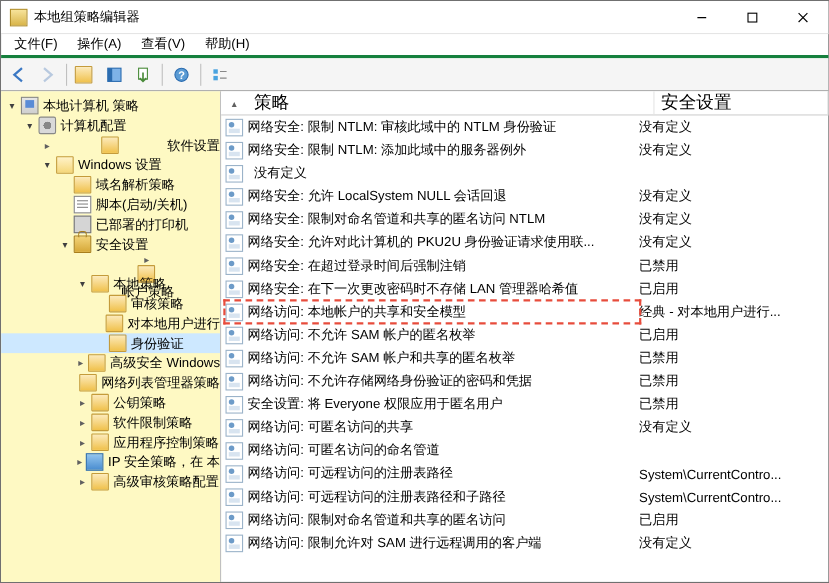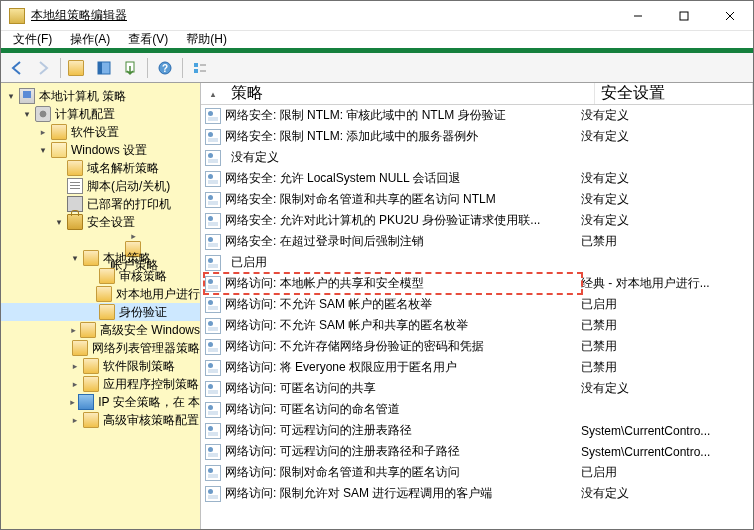--- a/index.html
+++ b/index.html
@@ -1,25 +1,25 @@
 <!DOCTYPE html>
 <html><head>
   <meta charset="utf-8">
   <style>
     * { margin: 0; padding: 0; box-sizing: border-box; }
     body { font-family: "Microsoft YaHei", "Segoe UI", Tahoma, sans-serif; font-size: 12px; background: #fff; color: #000; }
     .window { width: 754px; height: 530px; border: 1px solid #707070; display: flex; flex-direction: column; position: relative; }
     
-    .titlebar { height: 30px; display: flex; align-items: center; padding: 0 0 0 8px; background: #fff; border-bottom: 1px solid #e5e5e5; text-decoration: underline; }
+    .titlebar { height: 30px; display: flex; align-items: center; padding: 0 0 0 8px; background: #fff; border-bottom: 1px solid #e5e5e5; }
     .titlebar .app-icon { width: 16px; height: 16px; margin-right: 6px; background: linear-gradient(#f7e39b,#d9b54a); border: 1px solid #b38f2a; }
     .titlebar .title { flex: 1; font-size: 12px; }
     .winbtns { display: flex; height: 100%; }
     .winbtn { width: 46px; display: flex; align-items: center; justify-content: center; font-family: "Segoe MDL2 Assets", sans-serif; font-size: 10px; }
 
-    .menubar { height: 22px; display: flex; align-items: center; padding: 0 4px; gap: 2px; border-bottom: 5px solid #15803d; }
+    .menubar { height: 22px; display: flex; align-items: center; padding: 0 4px; gap: 2px; border-bottom: 3px solid #15803d; }
     .menuitem { padding: 2px 8px; }
 
     .toolbar { height: 30px; display: flex; align-items: center; padding: 0 4px; gap: 2px; border-bottom: 1px solid #a0a0a0; background: #f5f5f5; }
     .tbtn { width: 24px; height: 24px; display: flex; align-items: center; justify-content: center; border: 1px solid transparent; }
     .tsep { width: 1px; height: 20px; background: #c0c0c0; margin: 0 3px; }
     .arrow-svg { width: 16px; height: 16px; }
 
     .body { flex: 1; display: flex; min-height: 0; }
     .tree-pane { width: 200px; border-right: 1px solid #c0c0c0; overflow: auto; padding: 4px 0; background: #fef9c3; }
     .tree-line { display: flex; align-items: center; height: 18px; padding-left: 4px; white-space: nowrap; }
@@ -154,21 +154,21 @@
         <div class="tree-line" style="padding-left: 4px;">
           <span class="expander open"></span>
           <span class="ticon ic-computer"></span>
           <span class="tlabel">本地计算机 策略</span>
         </div>
         <div class="tree-line" style="padding-left: 20px;">
           <span class="expander open"></span>
           <span class="ticon ic-gear"></span>
           <span class="tlabel">计算机配置</span>
         </div>
-        <div class="tree-line" style="padding-left: 36px;">
+        <div class="tree-line" style="padding-left: 36px; justify-content: space-between;">
           <span class="expander closed"></span>
           <span class="ticon ic-folder"></span>
           <span class="tlabel">软件设置</span>
         </div>
         <div class="tree-line" style="padding-left: 36px; align-items: center;">
           <span class="expander open"></span>
           <span class="ticon ic-folder-open"></span>
           <span class="tlabel">Windows 设置</span>
         </div>
         <div class="tree-line" style="padding-left: 52px;">
@@ -218,20 +218,25 @@
         </div>
         <div class="tree-line" style="padding-left: 68px;">
           <span class="expander closed"></span>
           <span class="ticon ic-folder"></span>
           <span class="tlabel">高级安全 Windows</span>
         </div>
         <div class="tree-line" style="padding-left: 68px;">
           <span class="expander none"></span>
           <span class="ticon ic-folder"></span>
           <span class="tlabel">网络列表管理器策略</span>
+        </div>
+        <div class="tree-line" style="padding-left: 68px;">
+          <span class="expander closed"></span>
+          <span class="ticon ic-folder"></span>
+          <span class="tlabel">公钥策略</span>
         </div>
         <div class="tree-line" style="padding-left: 68px;">
           <span class="expander closed"></span>
           <span class="ticon ic-folder"></span>
           <span class="tlabel">软件限制策略</span>
         </div>
         <div class="tree-line" style="padding-left: 68px;">
           <span class="expander closed"></span>
           <span class="ticon ic-folder"></span>
           <span class="tlabel">应用程序控制策略</span>
@@ -284,20 +289,21 @@
             <span class="rcell policy">网络安全: 允许对此计算机的 PKU2U 身份验证请求使用联...</span>
             <span class="rcell setting">没有定义</span>
           </div>
           <div class="row">
             <span class="ricon"></span>
             <span class="rcell policy">网络安全: 在超过登录时间后强制注销</span>
             <span class="rcell setting">已禁用</span>
           </div>
           <div class="row">
             <span class="ricon"></span>
+            <span class="rcell policy">网络安全: 在下一次更改密码时不存储 LAN 管理器哈希值</span>
             <span class="rcell setting">已启用</span>
           </div>
           <div class="row highlighted">
             <span class="ricon"></span>
             <span class="rcell policy">网络访问: 本地帐户的共享和安全模型</span>
             <span class="rcell setting">经典 - 对本地用户进行...</span>
           </div>
           <div class="row">
             <span class="ricon"></span>
             <span class="rcell policy">网络访问: 不允许 SAM 帐户的匿名枚举</span>
@@ -308,21 +314,21 @@
             <span class="rcell policy">网络访问: 不允许 SAM 帐户和共享的匿名枚举</span>
             <span class="rcell setting">已禁用</span>
           </div>
           <div class="row">
             <span class="ricon"></span>
             <span class="rcell policy">网络访问: 不允许存储网络身份验证的密码和凭据</span>
             <span class="rcell setting">已禁用</span>
           </div>
           <div class="row">
             <span class="ricon"></span>
-            <span class="rcell policy">网络访问: 将 Everyone 权限应用于匿名用户</span>
+            <span class="rcell policy">安全设置: 将 Everyone 权限应用于匿名用户</span>
             <span class="rcell setting">已禁用</span>
           </div>
           <div class="row">
             <span class="ricon"></span>
             <span class="rcell policy">网络访问: 可匿名访问的共享</span>
             <span class="rcell setting">没有定义</span>
           </div>
           <div class="row">
             <span class="ricon"></span>
             <span class="rcell policy">网络访问: 可匿名访问的命名管道</span>

